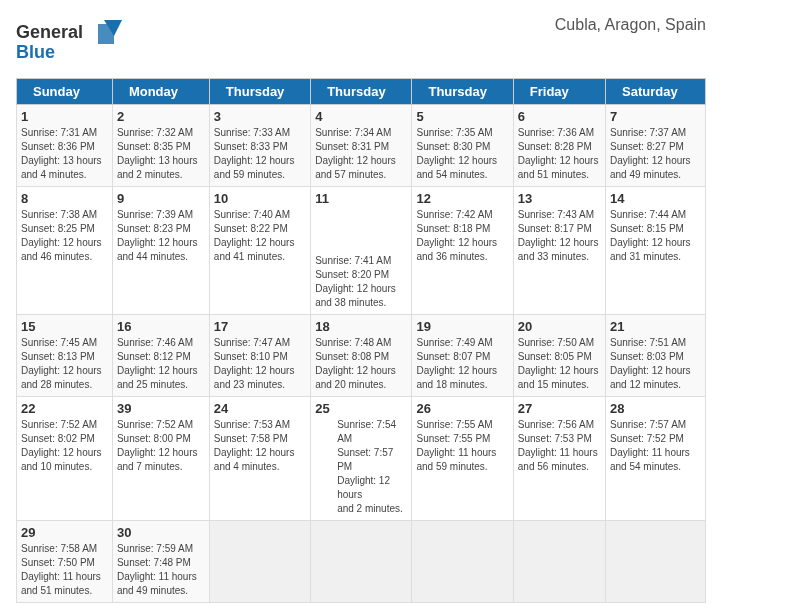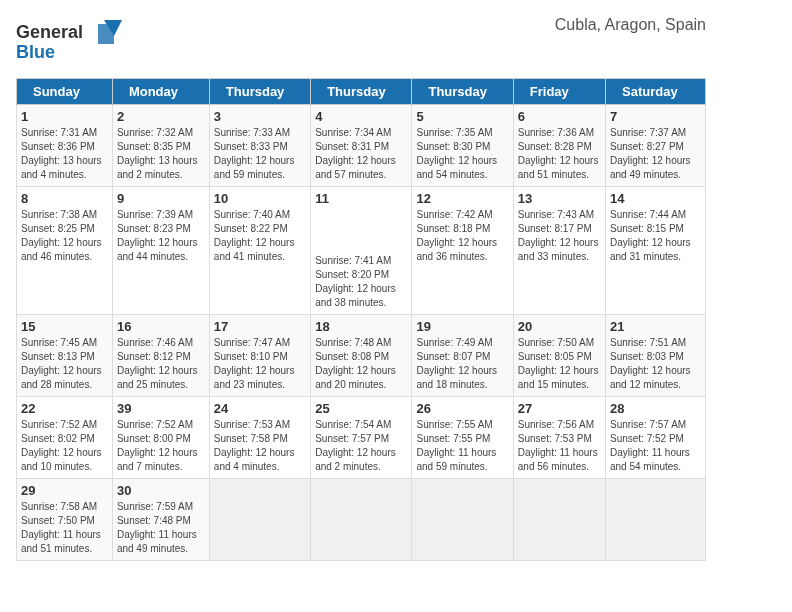--- a/index.html
+++ b/index.html
@@ -280,21 +280,21 @@
           </td>
           <td>
             <span class="day-num">24</span>
             <div class="day-info" style="white-space: pre-line;">Sunrise: 7:53 AM
 Sunset: 7:58 PM
 Daylight: 12 hours
 and 4 minutes.</div>
           </td>
           <td>
             <span class="day-num">25</span>
-            <div class="day-info" style="white-space: pre-line;">Sunrise: 7:54 AM
+            <div class="day-info" style="white-space: pre-line; margin-left: 22px;">Sunrise: 7:54 AM
 Sunset: 7:57 PM
 Daylight: 12 hours
 and 2 minutes.</div>
           </td>
           <td>
             <span class="day-num">26</span>
             <div class="day-info" style="white-space: pre-line;">Sunrise: 7:55 AM
 Sunset: 7:55 PM
 Daylight: 11 hours
 and 59 minutes.</div>

